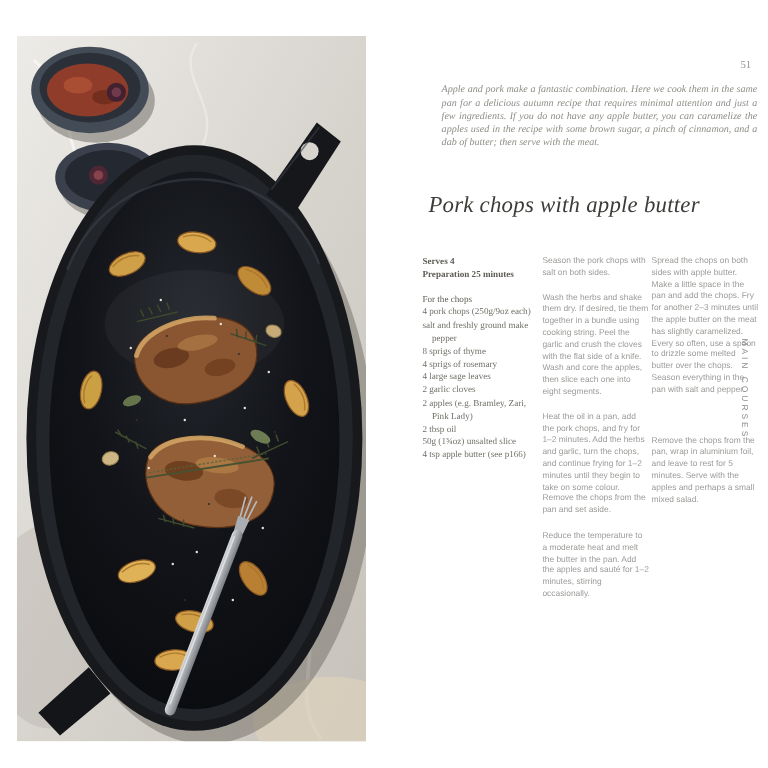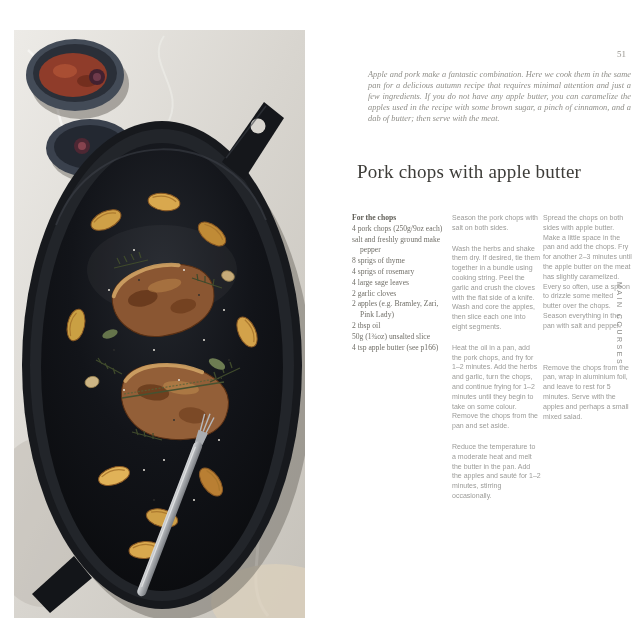--- a/index.html
+++ b/index.html
@@ -10,26 +10,26 @@
   .photo-page{position:absolute;left:14px;top:30px;width:291px;height:588px;overflow:hidden;}
   .photo-page svg{display:block;width:100%;height:100%;}
 
   
   .recipe-page{position:absolute;left:305px;top:0;width:335px;height:640px;}
   .intro{position:absolute;left:47px;top:53px;width:263px;margin:16px;
          font-family:Liberation Serif, serif;font-style:italic;
          font-size:8.4px;line-height:11px;color:#8f8e88;text-align:justify;}
   .title{position:absolute;left:52px;top:161px;margin:0;
          font-family:"Liberation Serif",serif;font-weight:400;
-         font-size:19px;color:#3d3c38;letter-spacing:.2px;}
+         font-size:19px;color:#3d3c38;letter-spacing:.2px;font-style:italic;}
   .col{position:absolute;top:213px;}
   .col-ingredients{left:47px;width:99px;font-family:"Liberation Serif",serif;
                    font-size:7.6px;line-height:10.8px;color:#716f68;}
   .meta{font-weight:600;color:#5e5c55;margin:0 0 10px 0;}
-  .ing-heading{font-weight:700;color:#5e5c55;}
+  .ing-heading{font-weight:400;color:#5e5c55;}
   .ing-item{padding-left:8px;text-indent:-8px;}
   .col-method{width:89px;font-size:7px;line-height:9.8px;color:#9b9b98;}
   .col-method-1{left:147px;}
   .col-method-2{left:238px;}
   .para{margin:0 0 11px 0;}
   .col-method-2 .para:nth-of-type(1){margin-bottom:32px;}
   .side-label{position:absolute;left:311px;top:282px;
               font-size:7px;letter-spacing:2.5px;color:#8c8c89;
               writing-mode:vertical-rl;white-space:nowrap;}
   .page-number{position:absolute;left:312px;top:49px;
@@ -208,20 +208,24 @@
 
   <div class="recipe-page">
 
     <div class="page-number">51</div>
 
     <p class="intro">Apple and pork make a fantastic combination. Here we cook them in the same pan for a delicious autumn recipe that requires minimal attention and just a few ingredients. If you do not have any apple butter, you can caramelize the apples used in the recipe with some brown sugar, a pinch of cinnamon, and a dab of butter; then serve with the meat.</p>
 
     <h1 class="title">Pork chops with apple butter</h1>
 
     <div class="col col-ingredients">
+      <div class="meta">
+        <div>Serves 4</div>
+        <div>Preparation 25 minutes</div>
+      </div>
       <div class="ing-heading">For the chops</div>
       <div class="ing-list">
 
       <div class="ing-item">4 pork chops (250g/9oz each)</div>
           <div class="ing-item">salt and freshly ground make pepper</div>
           <div class="ing-item">8 sprigs of thyme</div>
           <div class="ing-item">4 sprigs of rosemary</div>
           <div class="ing-item">4 large sage leaves</div>
           <div class="ing-item">2 garlic cloves</div>
           <div class="ing-item">2 apples (e.g. Bramley, Zari, Pink Lady)</div>

